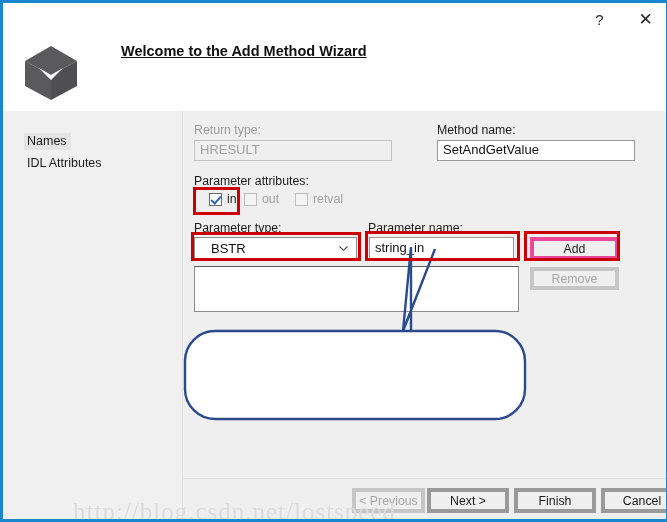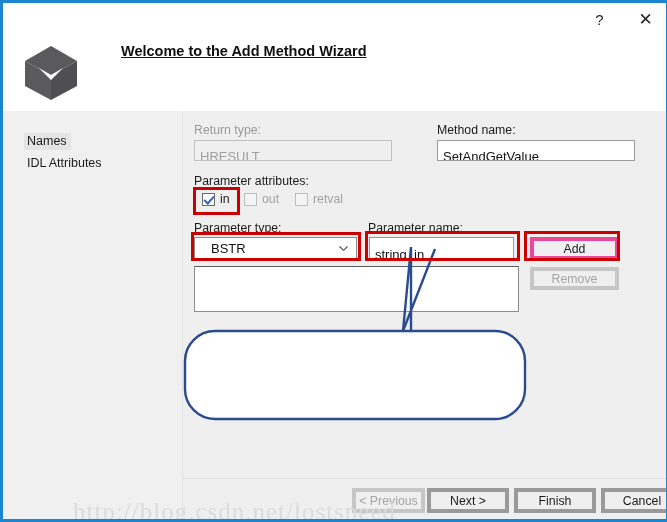--- a/index.html
+++ b/index.html
@@ -102,21 +102,21 @@
     font-size: 12.3px; color: #1b1b1b;
     white-space: nowrap;
   }
   .fld-label.disabled { color: #9a9a9a; }
 
   .textbox {
     position: absolute;
     background: #ffffff;
     border: 1px solid #9a9a9a;
     font-size: 13px; color: #111111;
-    padding: 7px 0 0 5px;
+    padding: 0 0 0 5px;
     line-height: 18px;
     white-space: nowrap;
     overflow: hidden;
   }
   .textbox.disabled {
     background: #efefef;
     border: 1px solid #c2c2c2;
     color: #a0a0a0;
   }
 
@@ -148,21 +148,21 @@
   }
   .cb-wrap.disabled .cb-box { border-color: #bdbdbd; background: #f4f4f4; }
   .cb-box.checked::after {
     content: "";
     position: absolute; left: 3px; top: 0px;
     width: 4px; height: 8px;
     border: solid #2a62c9;
     border-width: 0 2px 2px 0;
     transform: rotate(42deg);
   }
-  #cb-in     { left: 19px; top: 81px; }
+  #cb-in     { left: 26px; top: 81px; }
   #cb-out    { left: 61px; top: 81px; }
   #cb-retval { left: 112px; top: 81px; }
 
   
   #lbl-ptype { left: 11px; top: 110px; }
   #lbl-pname { left: 185px; top: 110px; }
 
   #combo-ptype {
     position: absolute; left: 11px; top: 126px;
     width: 163px; height: 23px;

